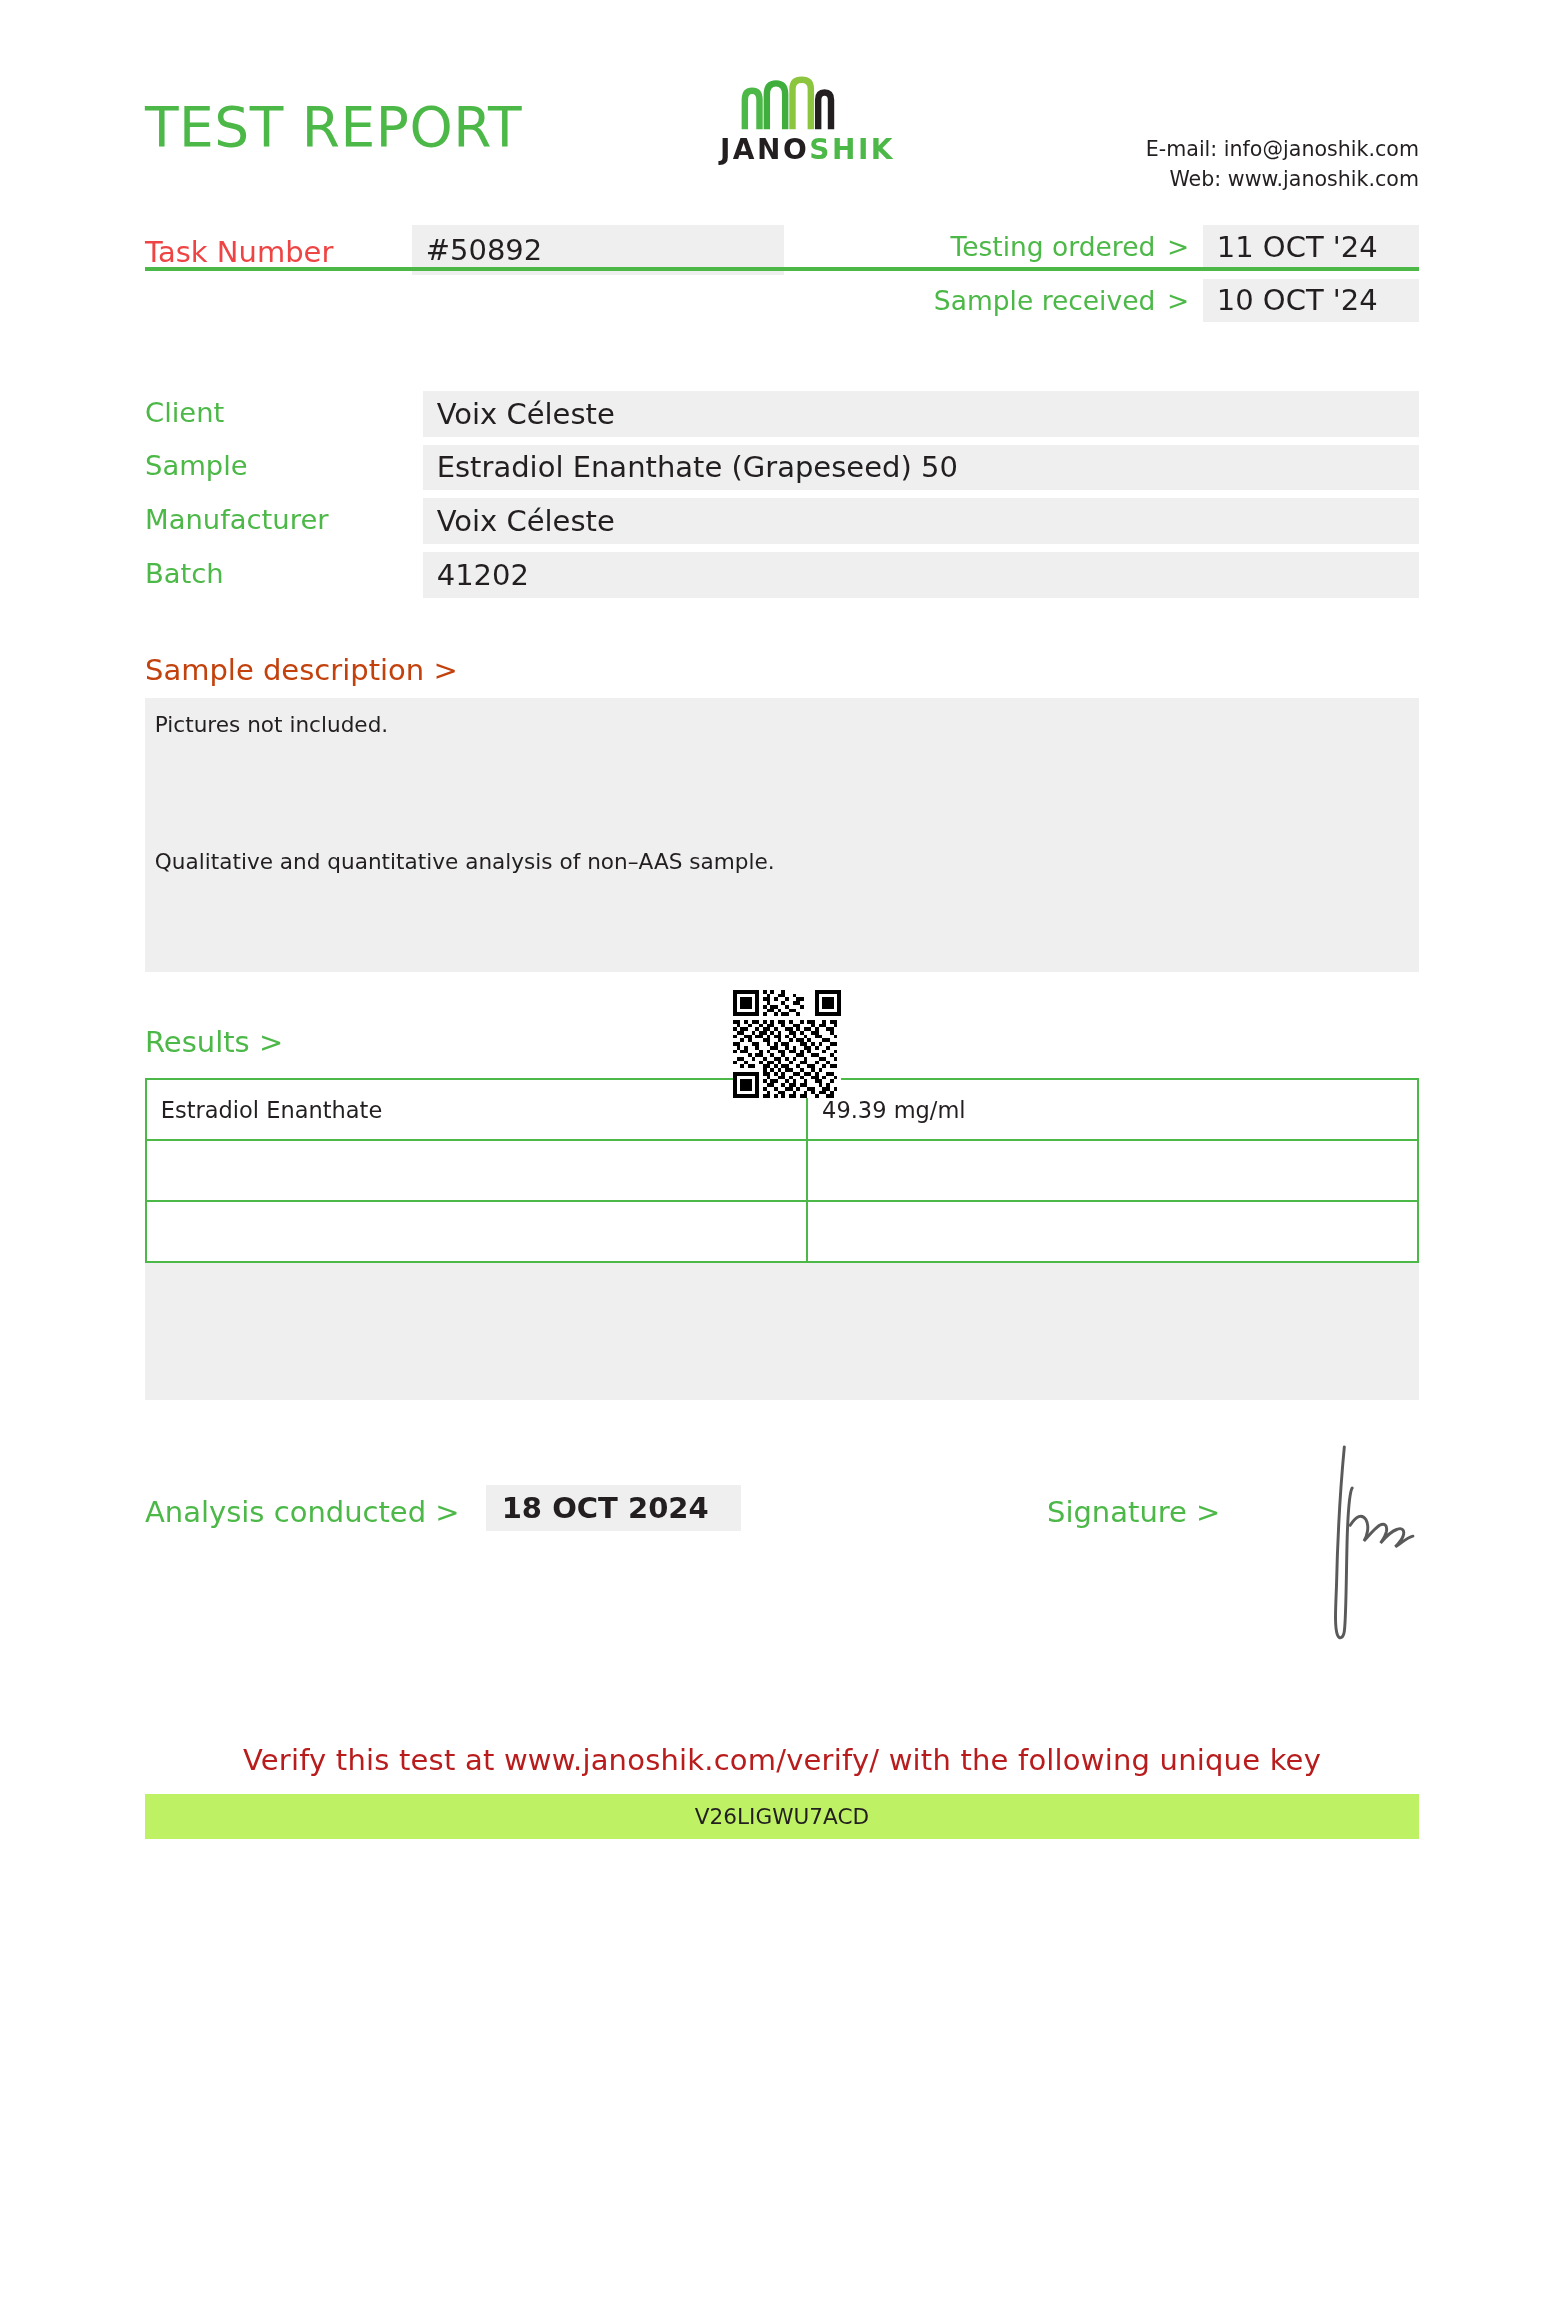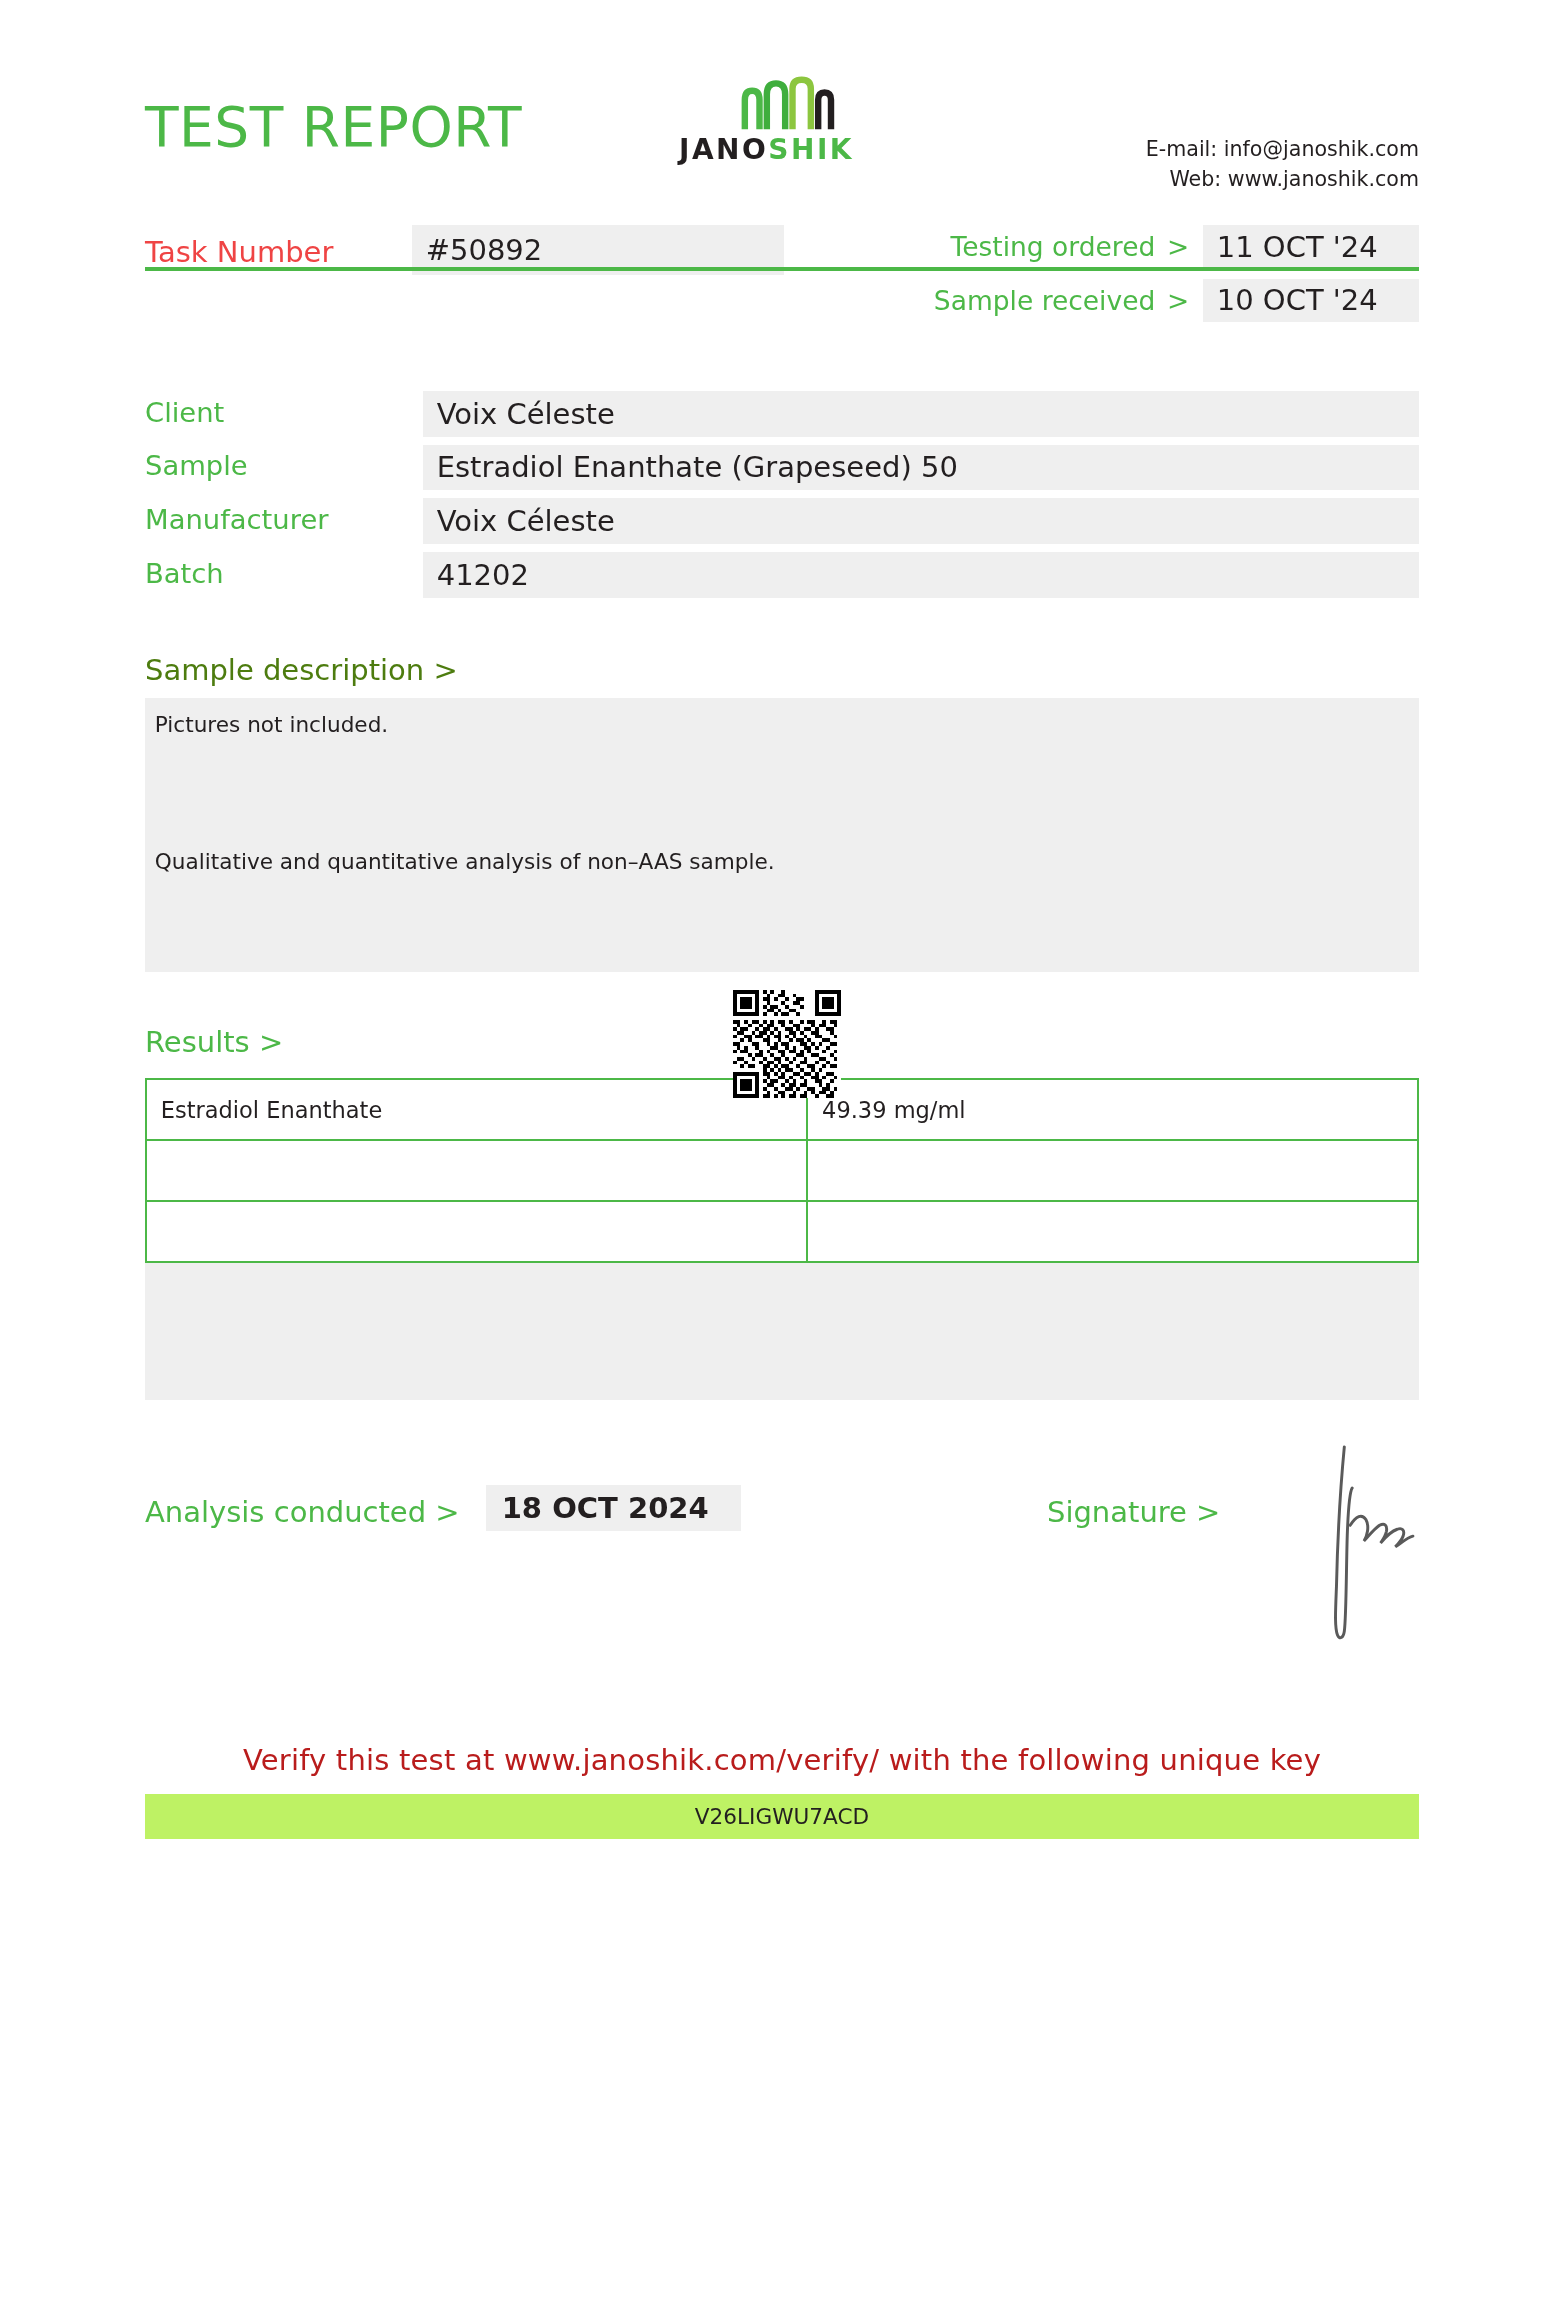--- a/index.html
+++ b/index.html
@@ -43,21 +43,21 @@
     color: #4cb847;
     letter-spacing: 0.5px;
     font-weight: normal;
     white-space: nowrap;
   }
   .logo {
     position: absolute;
     left: 534px;
     top: 76px;
     width: 216px;
-    text-align: left;
+    text-align: right;
   }
   .logo-mark {
     height: 55px;
     display: block;
     margin: 0 auto;
   }
   .logo-text {
     font-size: 28px;
     letter-spacing: 2.5px;
     font-weight: bold;
@@ -161,21 +161,21 @@
     flex: 1;
     background: #efefef;
     font-size: 29px;
     padding: 5.9px 13.7px;
     box-sizing: border-box;
   }
 
   
   .section-title {
     font-size: 29px;
-    color: #4d7c0f;
+    color: #c2410c;
     margin-top: 55px;
     margin-bottom: 11.8px;
   }
   .section-box {
     background: #efefef;
     box-sizing: border-box;
     padding: 13.7px 9.8px 9.8px 9.8px;
     font-size: 21.6px;
     color: #231f20;
   }

